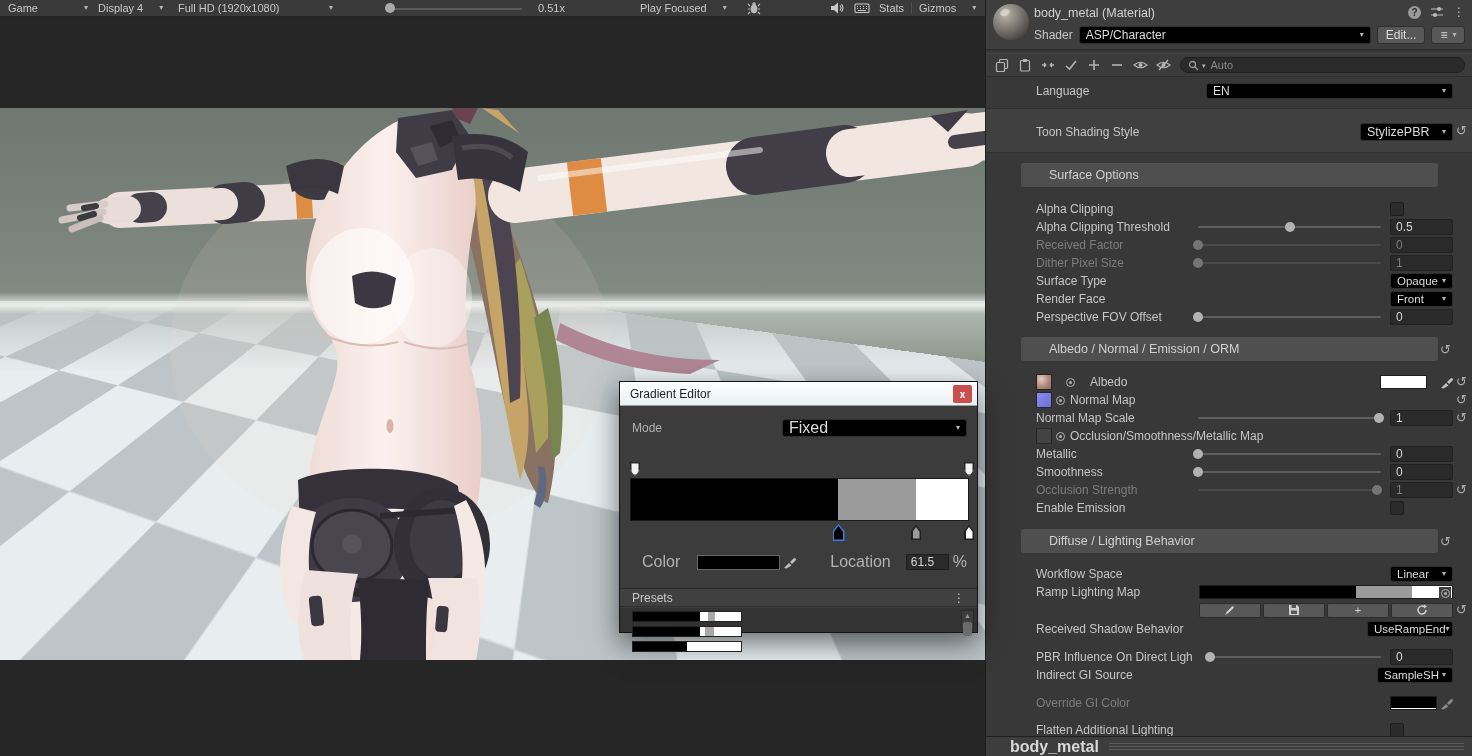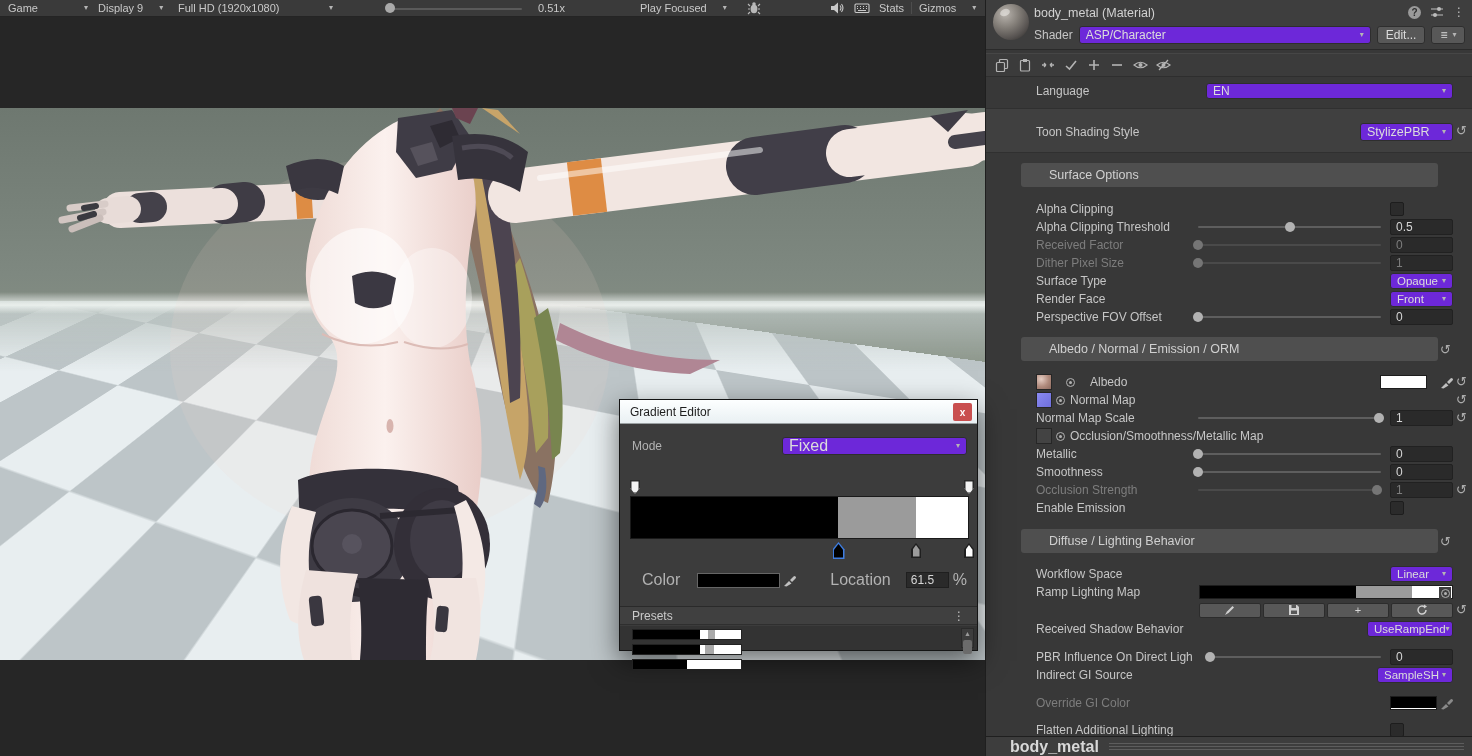--- a/index.html
+++ b/index.html
@@ -42,21 +42,21 @@
   .mat-sphere{position:absolute;left:7px;top:4px;width:36px;height:36px;border-radius:50%;
     background:radial-gradient(circle at 34% 28%,#b9b4ae,#847f79 38%,#565250 70%,#2c2a28 95%);}
   .mat-sphere:after{content:"";position:absolute;left:7px;top:5px;width:10px;height:7px;border-radius:50%;
     background:rgba(240,238,235,.55);transform:rotate(-20deg);}
   .insp-title{position:absolute;left:48px;top:6px;font-size:12.5px;color:#d2d2d2;}
   .hdr-icons{position:absolute;right:8px;top:5px;display:flex;gap:9px;align-items:center;}
   .help-dot{width:13px;height:13px;border-radius:50%;background:#9a9a9a;color:#2e2e2e;
     font-size:10px;font-weight:bold;display:flex;align-items:center;justify-content:center;}
   .kebab{color:#bdbdbd;font-size:12px;}
   .shader-row{position:absolute;left:48px;top:26px;right:6px;height:18px;display:flex;align-items:center;gap:6px;}
-  .dd{background:#6d28d9;border:1px solid #2e2e2e;border-radius:3px;height:18px;display:flex;
+  .dd{background:#000000;border:1px solid #2e2e2e;border-radius:3px;height:18px;display:flex;
     align-items:center;justify-content:space-between;padding:0 6px;color:#dcdcdc;}
   .shader-dd{flex:1;max-width:292px;}
   .btn{background:#585858;border:1px solid #2e2e2e;border-radius:3px;height:18px;color:#dcdcdc;
     display:flex;align-items:center;justify-content:center;padding:0 8px;}
   .icon-strip{position:absolute;left:0;top:53px;width:487px;height:24px;background:#3b3b3b;
     border-top:1px solid #464646;border-bottom:1px solid #2e2e2e;display:flex;align-items:center;gap:7px;padding:0 8px;}
   .strip-icon{width:16px;height:16px;display:flex;align-items:center;justify-content:center;}
   .search-pill{flex:1;height:16px;margin-left:2px;background:#2b2b2b;border:1px solid #1f1f1f;
     border-radius:9px;display:flex;align-items:center;gap:3px;padding:0 7px;}
   .search-pill input{flex:1;background:transparent;border:none;outline:none;color:#bdbdbd;
@@ -103,21 +103,21 @@
   .ramp-btn{flex:1;height:15px;background:#585858;border:1px solid #2c2c2c;border-radius:2px;
     display:flex;align-items:center;justify-content:center;color:#d6d6d6;font-size:11px;}
   .preview-bar{position:absolute;left:985px;top:736px;width:487px;height:20px;background:#3d3d3d;
     border-top:1px solid #1f1f1f;border-left:1px solid #1f1f1f;display:flex;align-items:center;
     padding:0 8px;gap:10px;z-index:30;}
   .preview-title{font-weight:bold;font-size:16px;color:#d8d8d8;white-space:nowrap;margin-left:16px;}
   .drag-lines{flex:1;display:flex;flex-direction:column;gap:2px;}
   .drag-lines i{display:block;height:1px;background:#5d5d5d;}
 
   
-  .gwin{position:absolute;left:619px;top:399px;width:359px;height:252px;z-index:40;
+  .gwin{position:absolute;left:619px;top:381px;width:359px;height:252px;z-index:40;
     background:#3c3c3c;border:1px solid #141414;box-shadow:0 10px 26px rgba(0,0,0,.55);}
   .gwin-title{position:absolute;left:0;top:0;right:0;height:24px;
     background:linear-gradient(#fdffff,#e9f0f3);border-bottom:1px solid #9aa0a2;
     display:flex;align-items:center;padding:0 10px;color:#1d1d1d;font-size:12px;}
   .gwin-close{position:absolute;right:5px;top:3px;width:19px;height:18px;background:#c94f4f;
     border-radius:2px;color:#fff;font-size:10px;font-weight:bold;display:flex;
     align-items:center;justify-content:center;}
   .gwin-body{position:absolute;left:0;top:24px;right:0;bottom:0;}
   .gmode-row{position:absolute;left:12px;right:10px;top:13px;height:18px;display:flex;align-items:center;}
   .gmode-label{color:#b2b2b2;flex:1;font-size:12px;}
@@ -149,21 +149,21 @@
 <body>
 
 <div class="game-panel">
 
   <div class="game-toolbar">
     <div class="gt-item" style="left:8px;width:80px;justify-content:space-between;">
       <span>Game</span>
       <span class="caret">▾</span>
     </div>
     <div class="gt-item" style="left:98px;width:62px;justify-content:space-between;">
-      <span>Display 9</span>
+      <span>Display 4</span>
       <span class="caret">▾</span>
     </div>
     <div class="gt-item" style="left:178px;width:155px;justify-content:space-between;">
       <span>Full HD (1920x1080)</span>
       <span class="caret">▾</span>
     </div>
     <div class="gt-item" style="left:352px;margin-top:20px;">
       <span>Scale</span>
     </div>
     <div class="gt-slider-track" style="left:386px;width:136px;"></div>
@@ -359,20 +359,28 @@
           <circle cx="7.5" cy="7" r="2" fill="#b4b4b4"></circle>
         </svg>
     </span>
     <span class="strip-icon">
       <svg width="15" height="14" viewBox="0 0 15 14">
           <path d="M1,7 Q7.5,1.5 14,7 Q7.5,12.5 1,7 Z" fill="none" stroke="#b4b4b4" stroke-width="1.2"></path>
           <circle cx="7.5" cy="7" r="2" fill="#b4b4b4"></circle>
           <path d="M3,12 L12,2" stroke="#b4b4b4" stroke-width="1.2"></path>
         </svg>
     </span>
+    <div class="search-pill">
+      <svg width="11" height="11" viewBox="0 0 11 11">
+          <circle cx="4.5" cy="4.5" r="3" fill="none" stroke="#9a9a9a" stroke-width="1.3"></circle>
+          <path d="M7,7 L10,10" stroke="#9a9a9a" stroke-width="1.3"></path>
+        </svg>
+      <span class="caret" style="font-size:7px;">▾</span>
+      <input type="text" placeholder="Auto" style="">
+    </div>
   </div>
 
   <div class="prop-row" style="top:83px;">
     <span class="plabel" style="width:170px;">Language</span>
     <div class="dd" style="flex:1;height:16px;">
       <span>EN</span>
       <span class="caret">▾</span>
     </div>
   </div>
 

